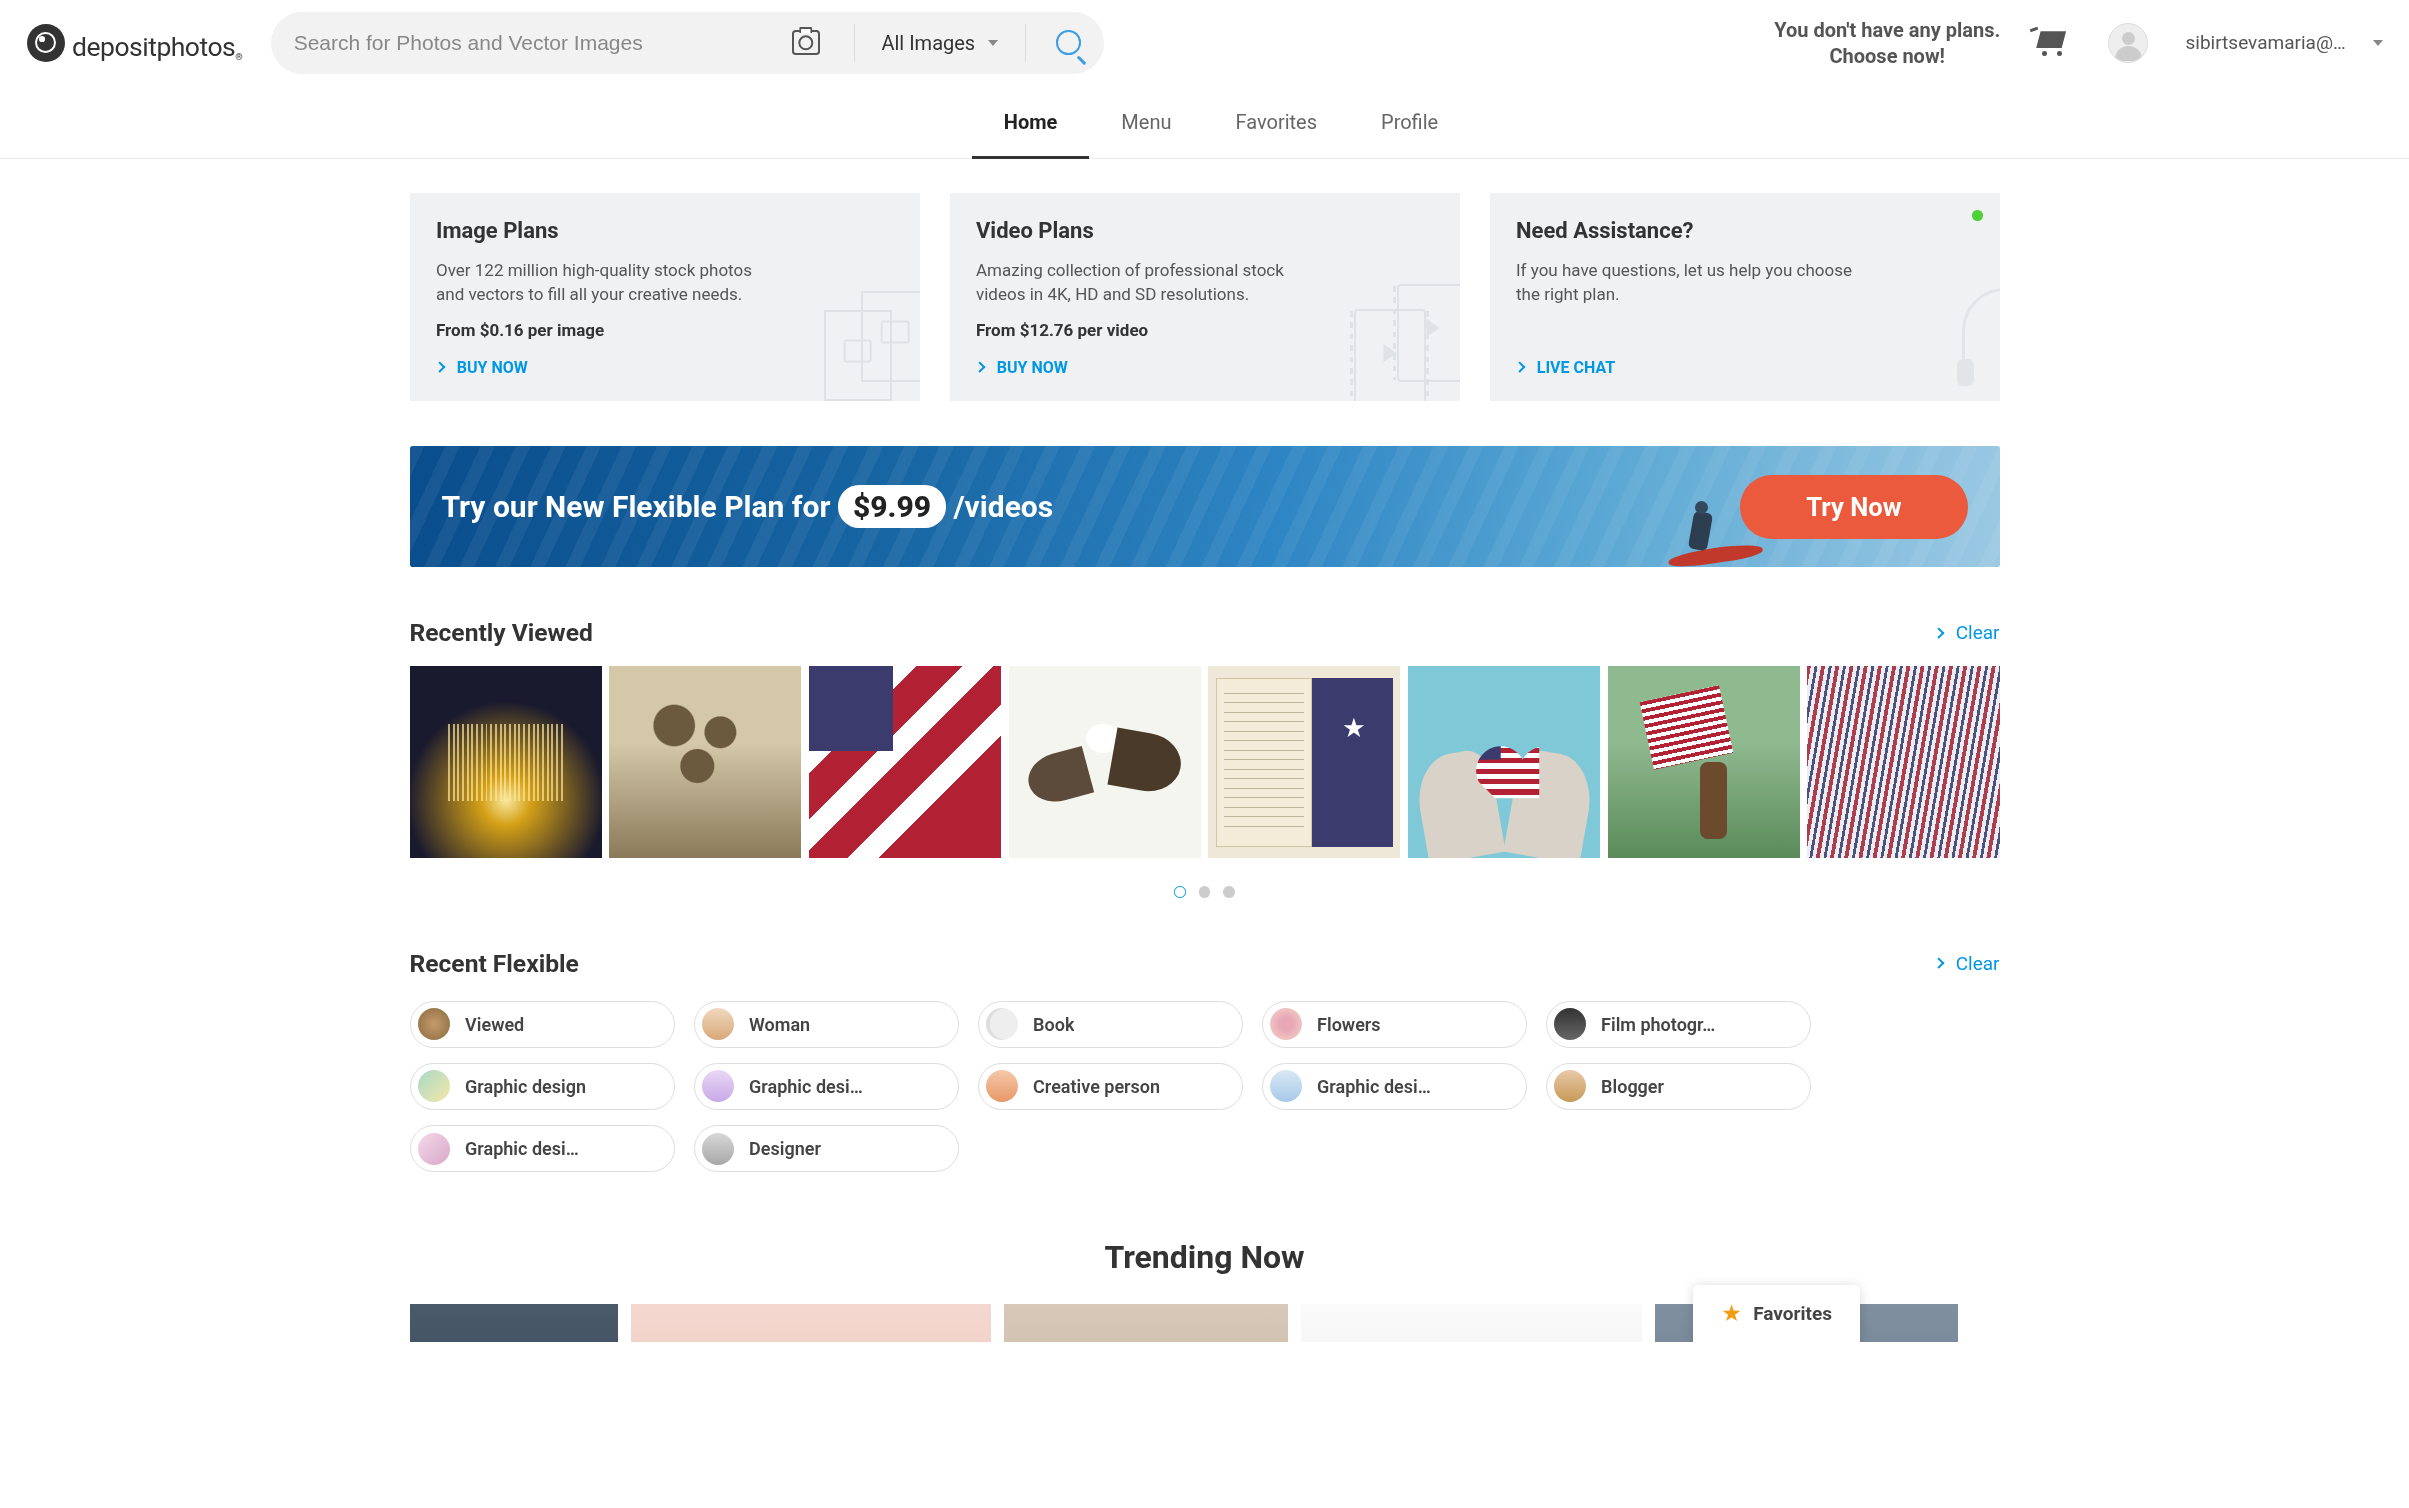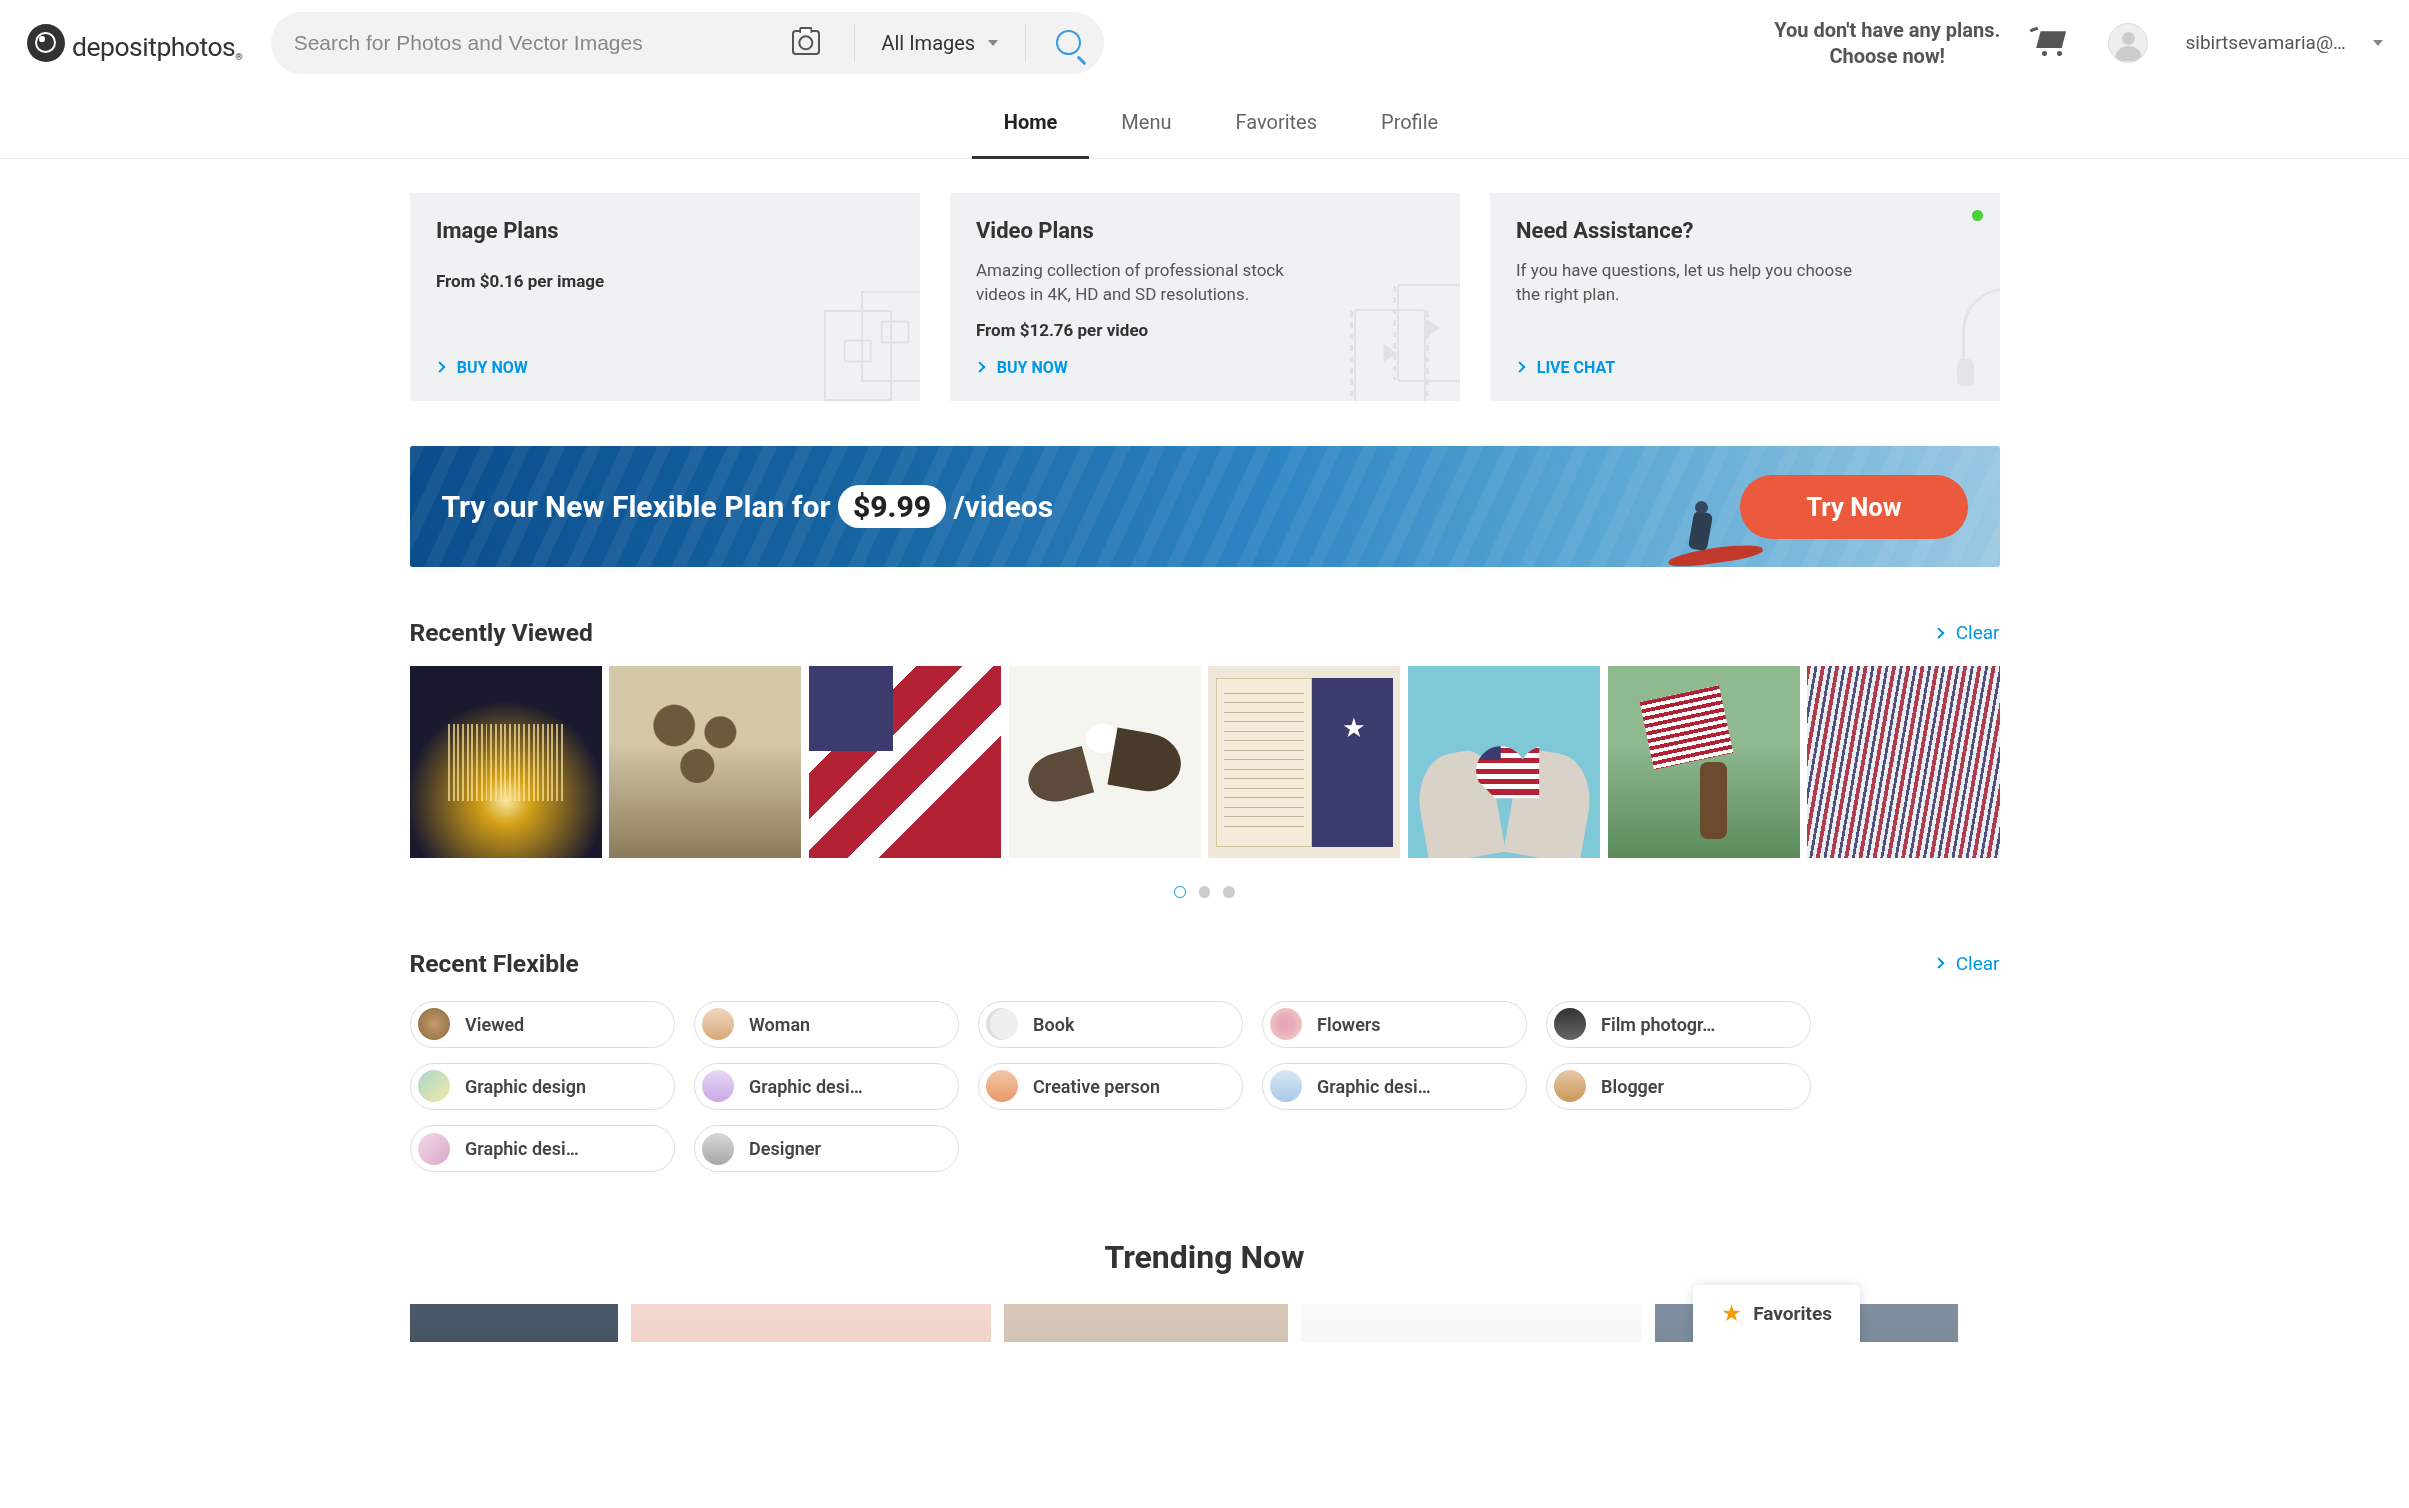--- a/index.html
+++ b/index.html
@@ -210,20 +210,21 @@
   <div class="nav-item">Menu</div>
   <div class="nav-item">Favorites</div>
   <div class="nav-item">Profile</div>
 </div>
 
 <div class="container">
 
   <div class="plan-cards">
     <div class="plan-card">
       <h3>Image Plans</h3>
+      <p>Over 122 million high-quality stock photos and vectors to fill all your creative needs.</p>
       <div class="plan-price">From $0.16 per image</div>
       <div class="plan-cta">
         <span class="chevron-right"></span>
         <span>BUY NOW</span>
       </div>
       <div class="plan-bg-icon">
         <div class="pbi-image pbi-image2"></div>
             <div class="pbi-image"></div>
       </div>
     </div>

